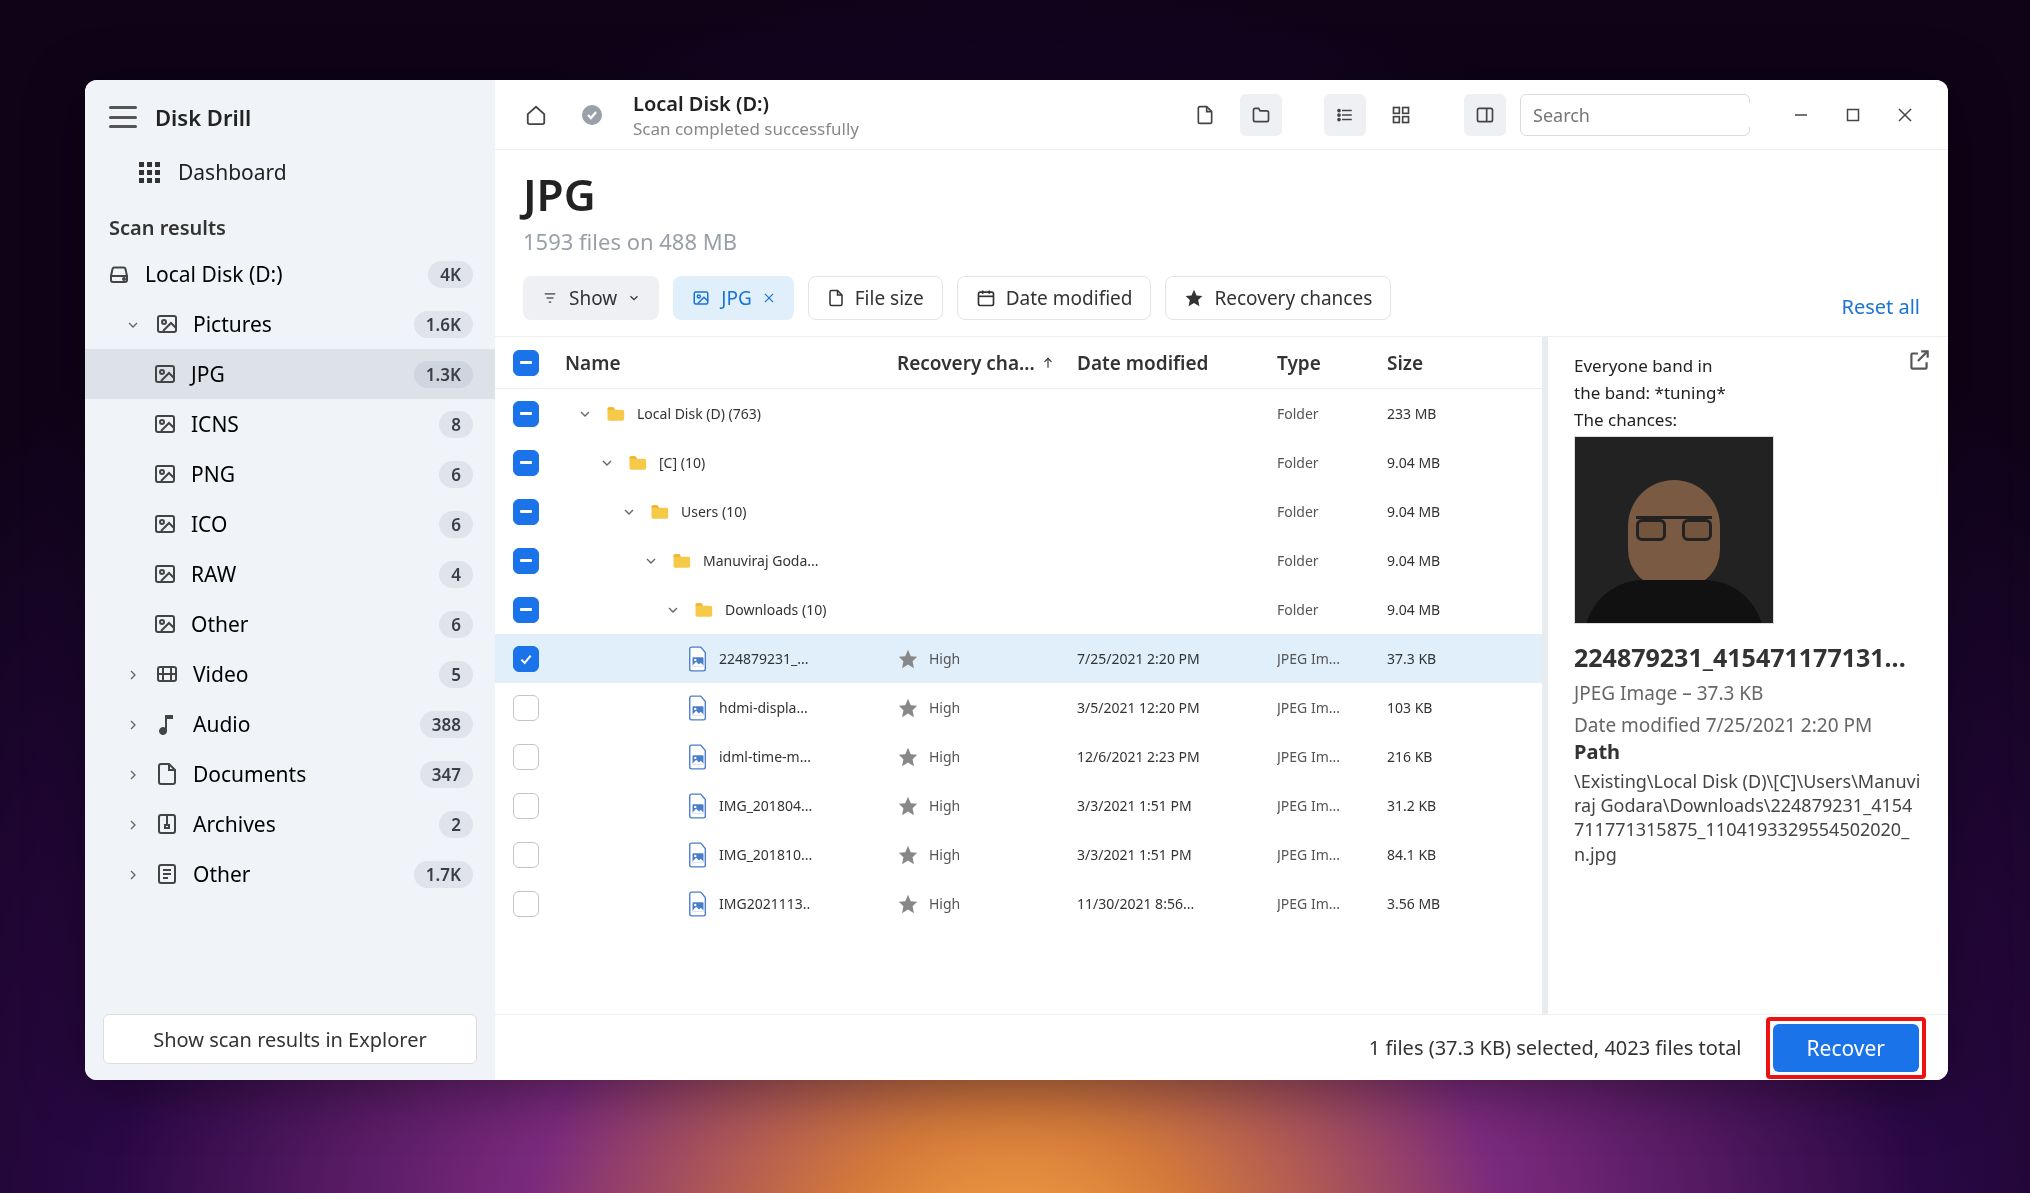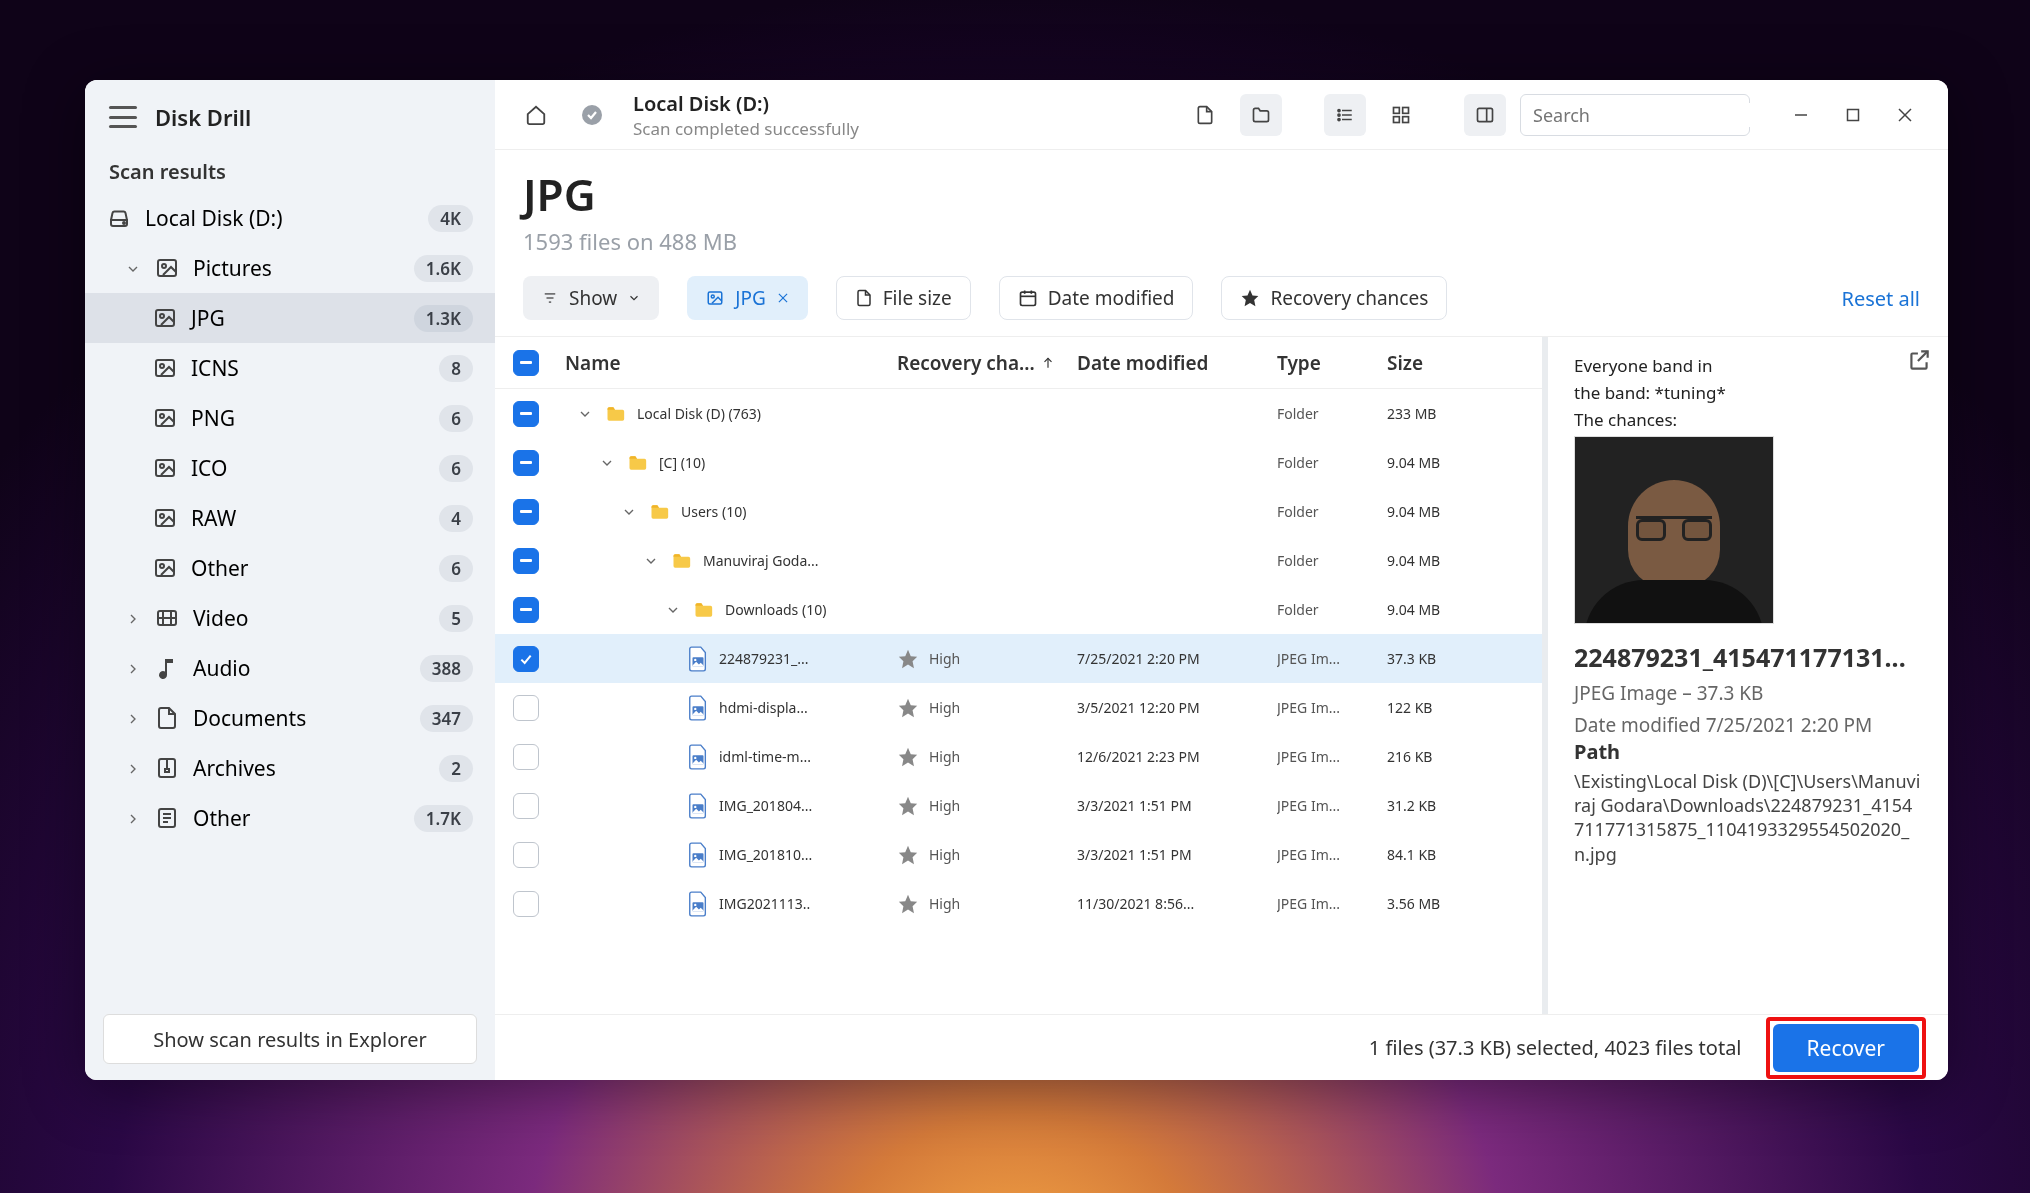--- a/index.html
+++ b/index.html
@@ -45,21 +45,21 @@
 .tb-spacer{flex:1;}
 .search{ width:230px;height:42px;border:1px solid #d8dce2;border-radius:6px;display:flex;align-items:center;padding:0 12px;color:#999;gap:8px;}
 .search input{border:none;outline:none;flex:1;font-size:18px;color:#444;}
 .winbtns{display:flex;gap:6px;margin-left:14px;}
 .winbtn{width:46px;height:38px;display:flex;align-items:center;justify-content:center;color:#444;cursor:pointer;border-radius:4px;}
 
 .page-head{ padding:14px 28px 12px 28px;}
 .page-head h1{ font-size:44px;font-weight:600;color:#222;}
 .page-head .sub{ font-size:22px;color:#9aa0a8;margin-top:2px;}
 
-.filters{ display:flex;align-items:center;gap:28px;padding:8px 28px 16px 28px;border-bottom:1px solid #eee;}
+.filters{ display:flex;align-items:flex-end;gap:14px;padding:8px 28px 16px 28px;border-bottom:1px solid #eee;}
 .pill{ height:44px;padding:0 18px;border-radius:8px;background:#eef0f3;display:flex;align-items:center;gap:10px;font-size:19px;color:#333;border:none;cursor:pointer;}
 .pill.blue{ background:#e1effb;color:#1a73d6;}
 .reset{ margin-left:auto;color:#1a73d6;font-size:20px;cursor:pointer;}
 
 .content{ flex:1; display:flex; overflow:hidden;}
 .table-wrap{ flex:1; display:flex; flex-direction:column; border-right:6px solid #e9ecef;}
 .thead{ display:flex; align-items:center; height:52px; border-bottom:1px solid #eee; padding-left:18px; font-size:19px; font-weight:600; color:#333;}
 .th-check{width:44px;}
 .th-name{flex:0 0 340px;padding-left:8px;}
 .th-rec{flex:0 0 180px;display:flex;align-items:center;gap:6px;}
@@ -114,20 +114,34 @@
 
   <aside class="sidebar">
     <div class="side-top">
       <div class="hamburger">
           <span></span>
           <span></span>
           <span></span>
         </div>
       <div class="app-title">Disk Drill</div>
     </div>
+    <div class="dash-row">
+      <div class="grid-icon">
+          <span></span>
+          <span></span>
+          <span></span>
+          <span></span>
+          <span></span>
+          <span></span>
+          <span></span>
+          <span></span>
+          <span></span>
+        </div>
+      <span>Dashboard</span>
+    </div>
     <div class="side-section-label">Scan results</div>
 
     <div class="side-item">
       <div class="left">
         <span class="icon">
             <svg viewBox="0 0 24 24" fill="none" stroke="currentColor" stroke-width="2">
               <path d="M3 14h18M4 14l1.5-7a2 2 0 012-1.5h9a2 2 0 012 1.5L20 14v4a2 2 0 01-2 2H6a2 2 0 01-2-2v-4z"></path>
               <circle cx="17" cy="17" r="1" fill="currentColor"></circle>
             </svg>
           </span>
@@ -619,21 +633,21 @@
                 <span class="txt">hdmi-displa...</span>
               </div>
     <div class="c-rec">
                 <svg class="star" viewBox="0 0 24 24" fill="currentColor">
                   <polygon points="12 2 15 9 22 9.5 17 14.5 18.5 22 12 18 5.5 22 7 14.5 2 9.5 9 9"></polygon>
                 </svg>
                 <span>High</span>
               </div>
     <div class="c-date">3/5/2021 12:20 PM</div>
     <div class="c-type">JPEG Im...</div>
-    <div class="c-size">122 KB</div>
+    <div class="c-size">103 KB</div>
             </div>
             <div class="row">
               <div class="c-check">
                 <div class="cbox"></div>
               </div>
     <div class="c-name">
                 <span class="indent" style="width:120px"></span>
                 <svg class="file-icon" viewBox="0 0 24 28">
                   <path fill="#fff" stroke="#4a7ec9" stroke-width="1.5" d="M5 1h10l5 6v18a2 2 0 01-2 2H5a2 2 0 01-2-2V3a2 2 0 012-2z"></path>
                   <rect x="6" y="12" width="12" height="10" fill="#4a7ec9" rx="1"></rect>

